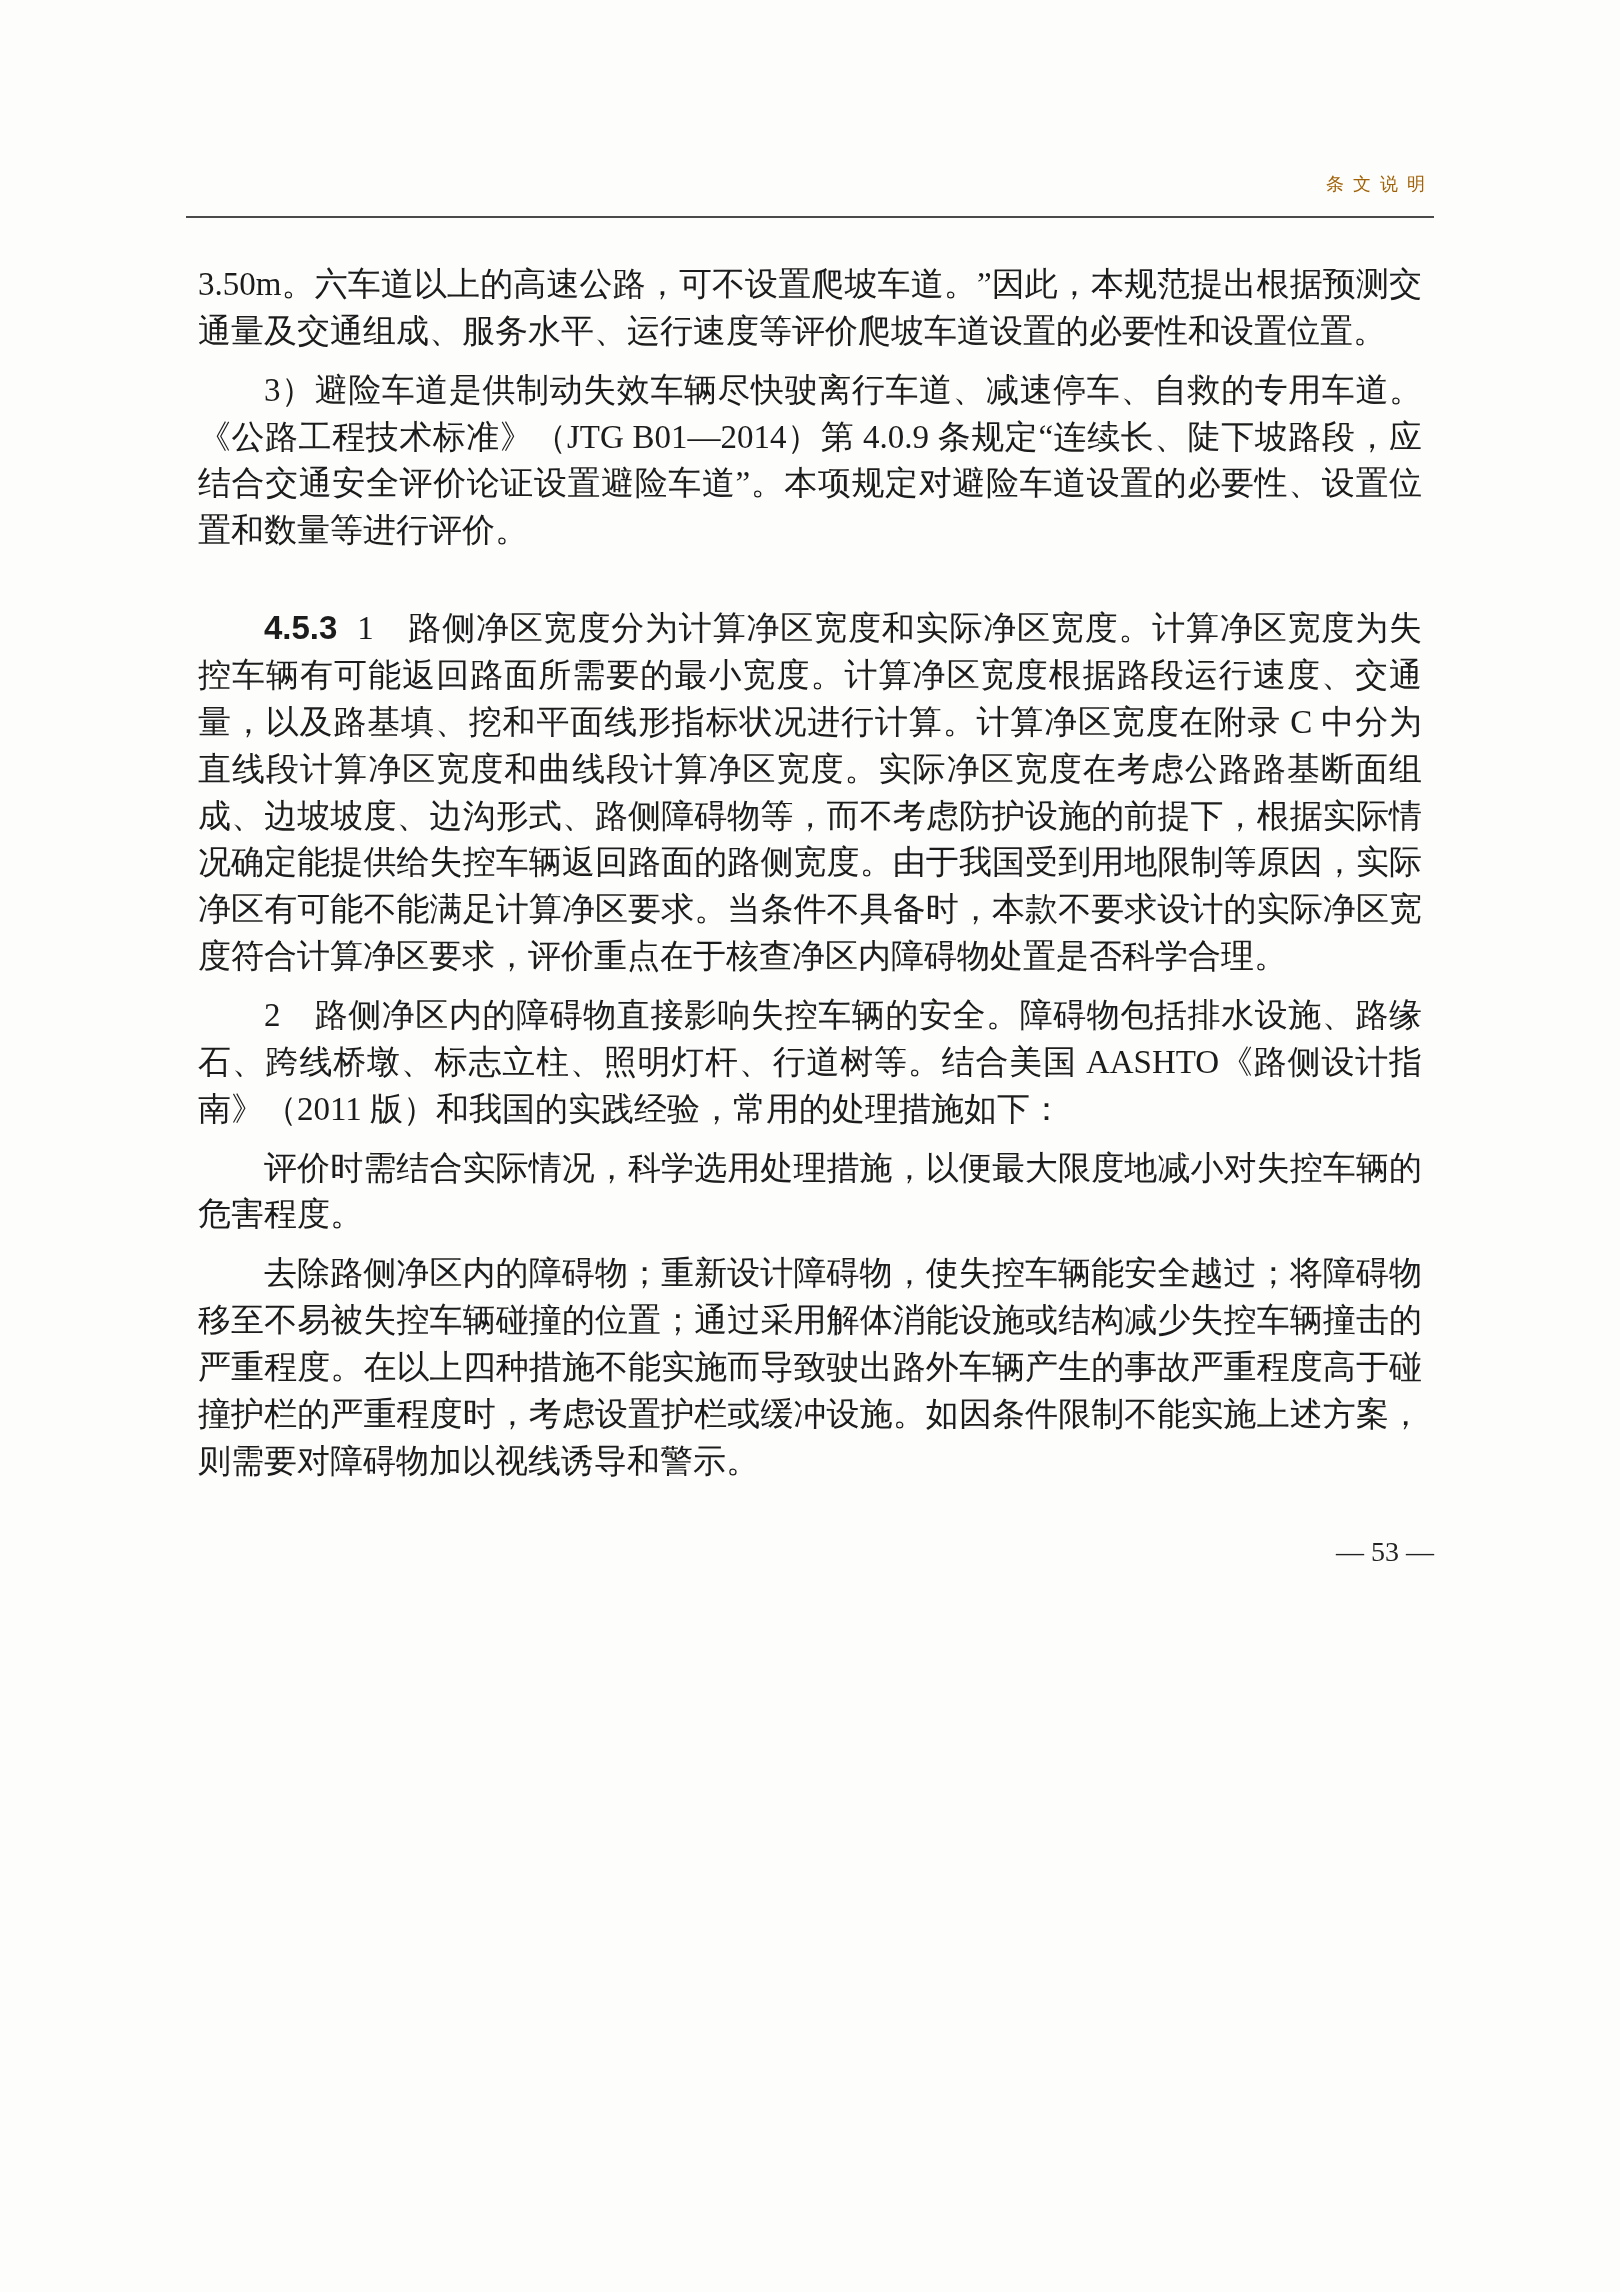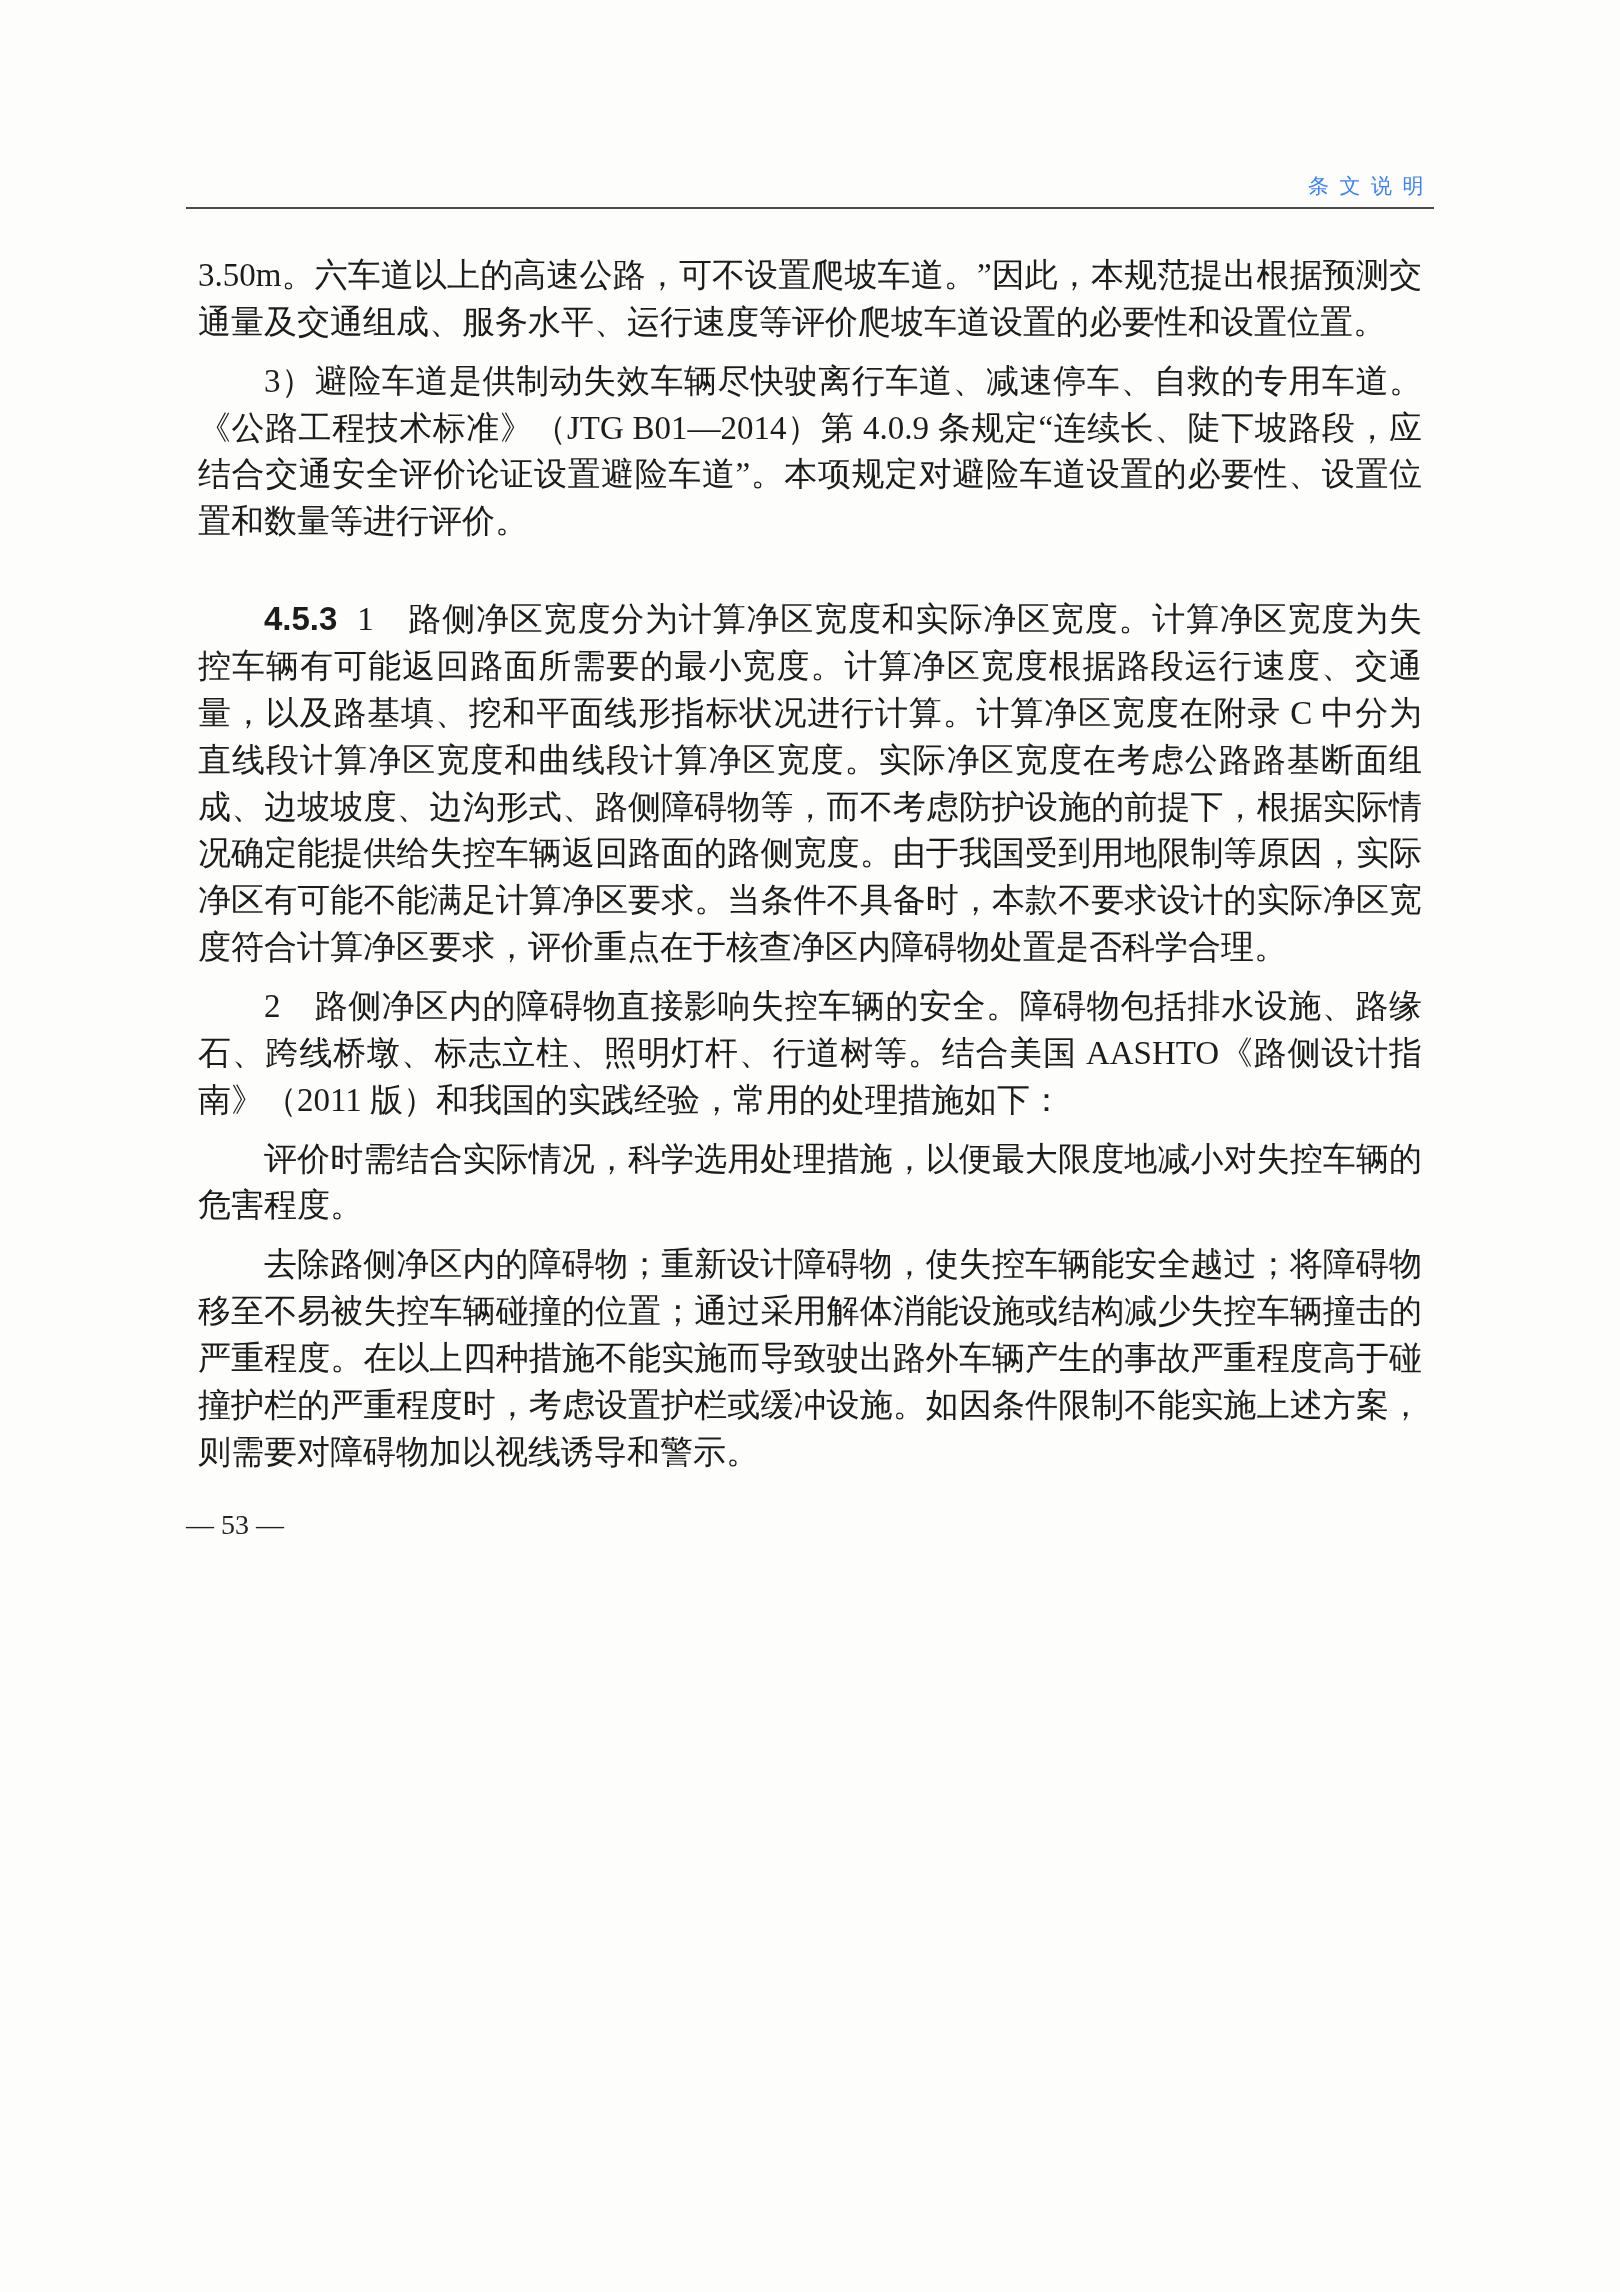--- a/index.html
+++ b/index.html
@@ -13,24 +13,24 @@
     height: 2293px;
     margin: 0 auto;
     background: #fdfdfc;
     box-sizing: border-box;
     padding: 172px 186px 0 186px;
     font-family: "Liberation Serif", "DejaVu Serif", serif;
     color: #1c1c1c;
   }
   .page-header {
     text-align: right;
-    font-size: 21px;
+    font-size: 18px;
     letter-spacing: 0.5em;
-    color: #3b82f6;
-    padding-bottom: 7px;
+    color: #a16207;
+    padding-bottom: 20px;
   }
   .header-divider {
     border: none;
     border-top: 2px solid #4a4a4a;
     margin: 0;
   }
   .content {
     margin-top: 43px;
     font-size: 33px;
     line-height: 1.42;
@@ -48,22 +48,22 @@
   }
   .para-lead {
     font-weight: bold;
     font-family: Liberation Sans, sans-serif;
     margin-right: 0.6em;
   }
   .para-lead:empty {
     display: none;
   }
   .page-footer {
-    margin-top: 33px;
-    text-align: left;
+    margin-top: 51px;
+    text-align: right;
     font-size: 28px;
     color: #222;
   }
 </style>
 </head>
 <body>
 
 <div class="page">
 
   <div class="page-header">条文说明</div>

